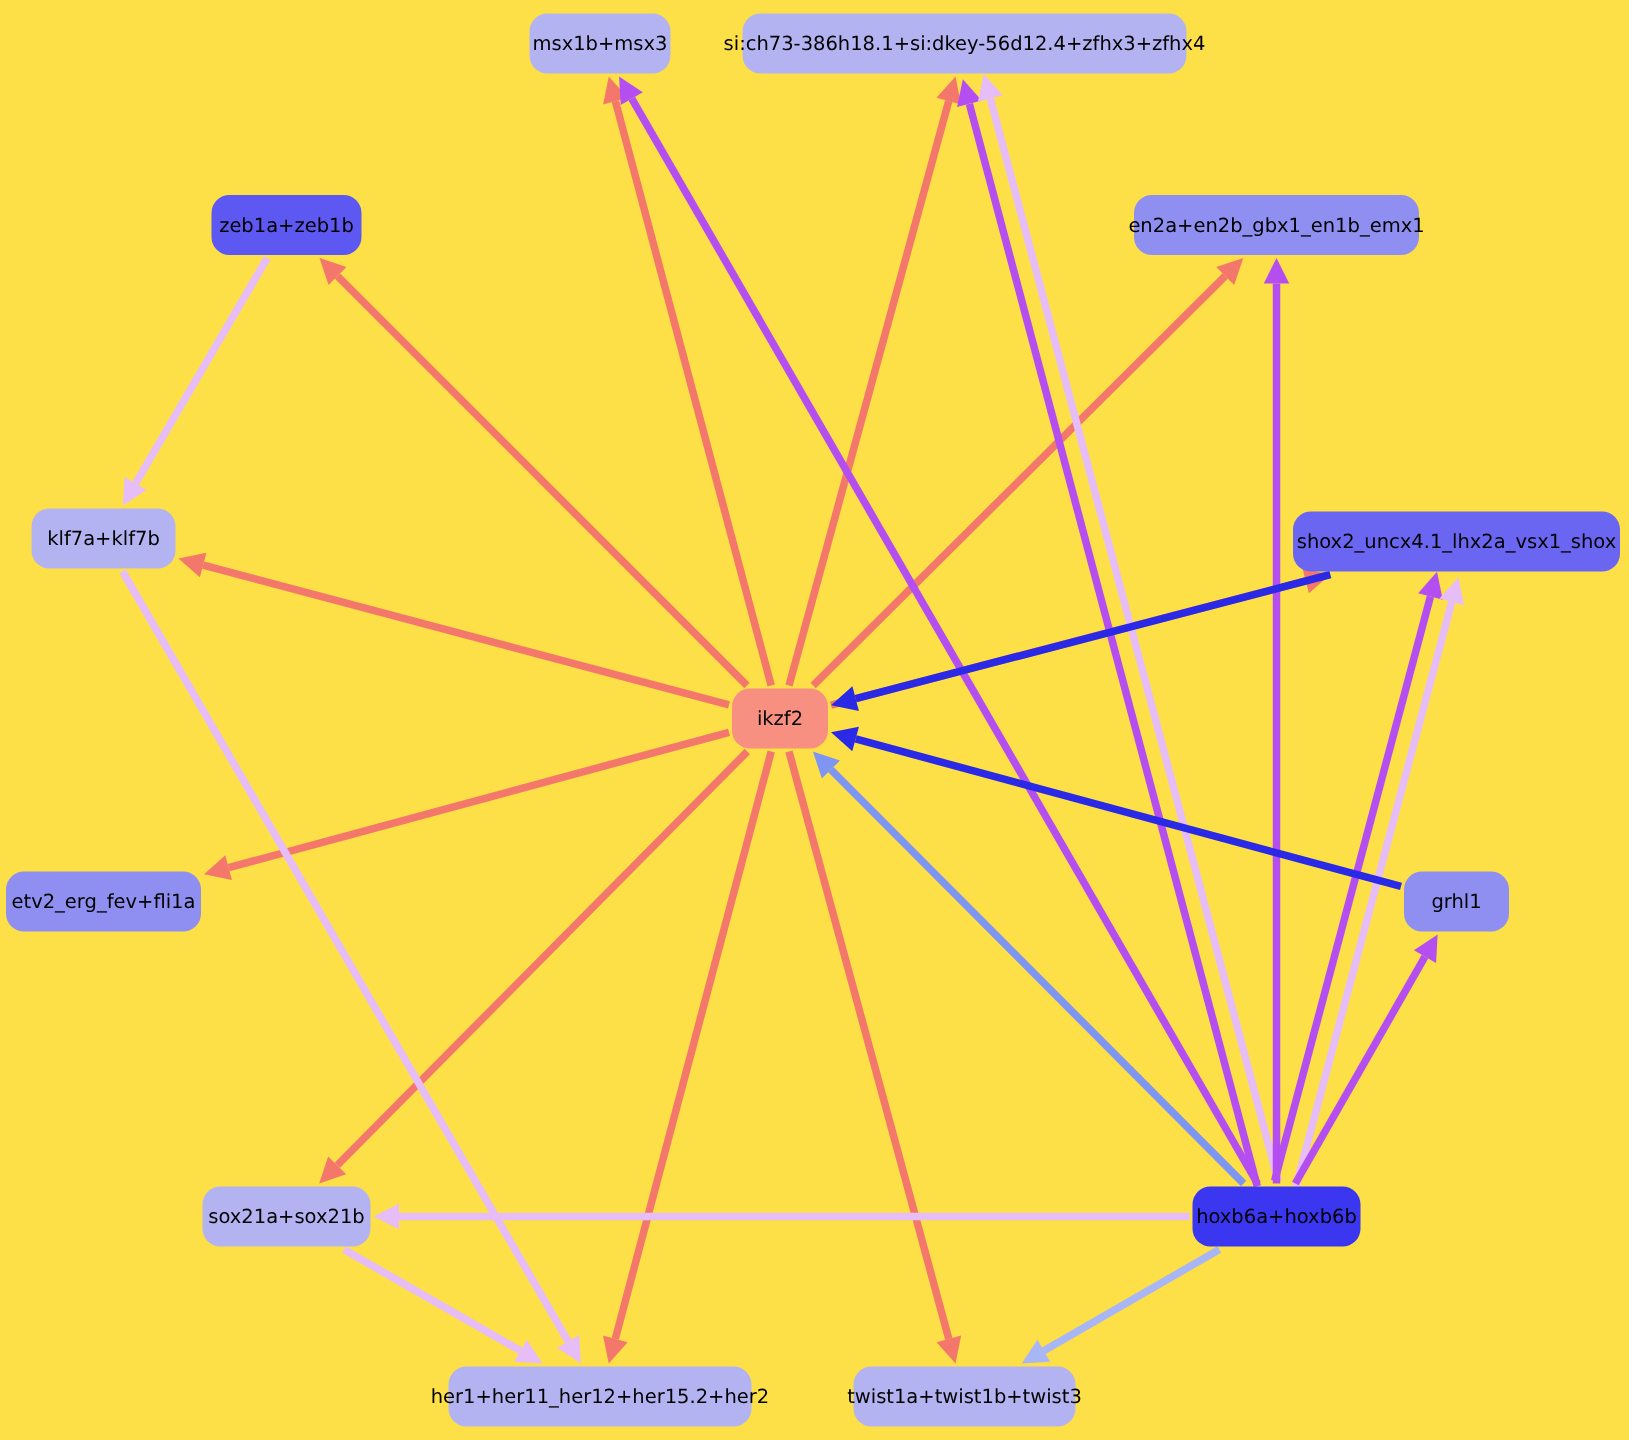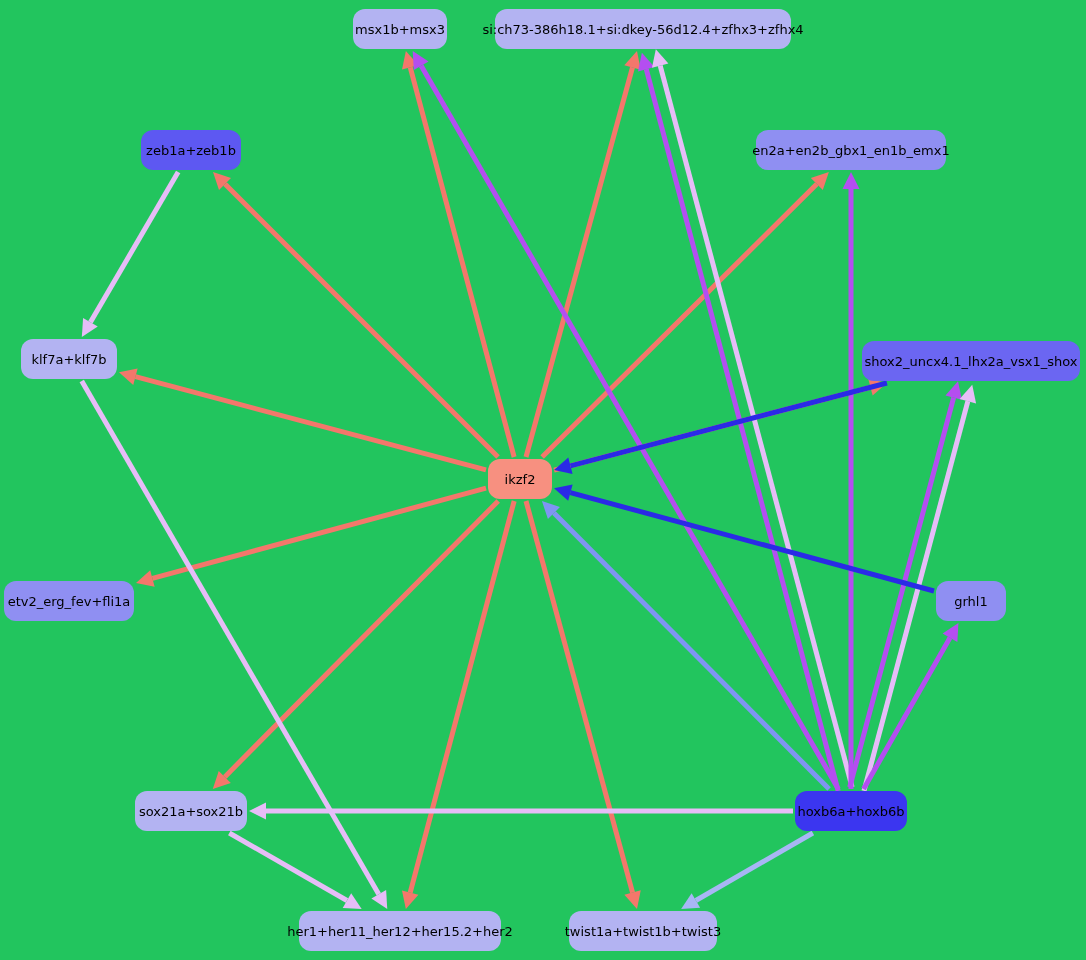--- a/index.html
+++ b/index.html
@@ -7,21 +7,21 @@
     padding: 0;
     background: #ffffff;
   }
   body {
     font-family: "DejaVu Sans", sans-serif;
   }
   #graph-root {
     position: relative;
     width: 1086px;
     height: 960px;
-    background: #22c55e;
+    background: #fde047;
     overflow: hidden;
   }
   svg.graph-canvas {
     position: absolute;
     top: 0;
     left: 0;
     width: 1086px;
     height: 960px;
   }
   .node-rect {

